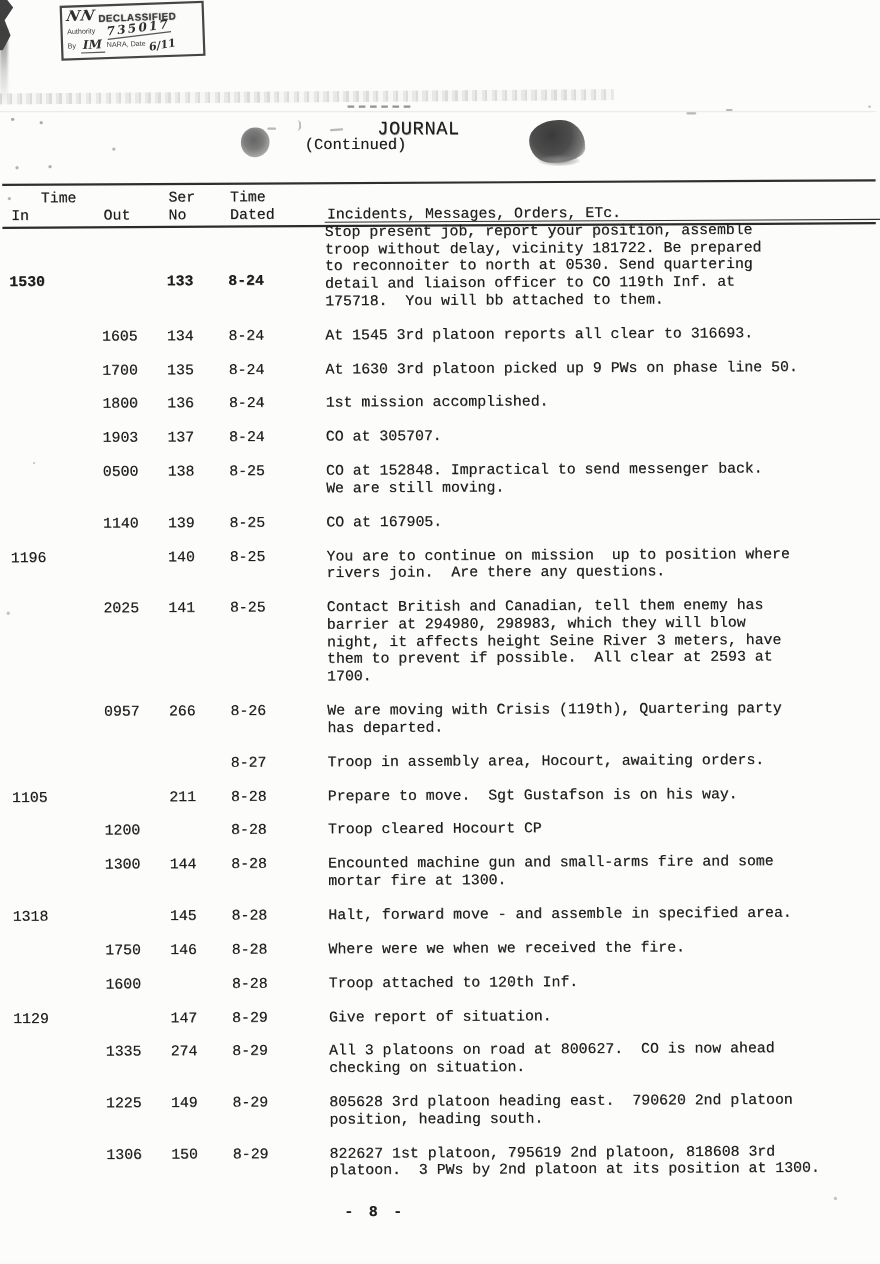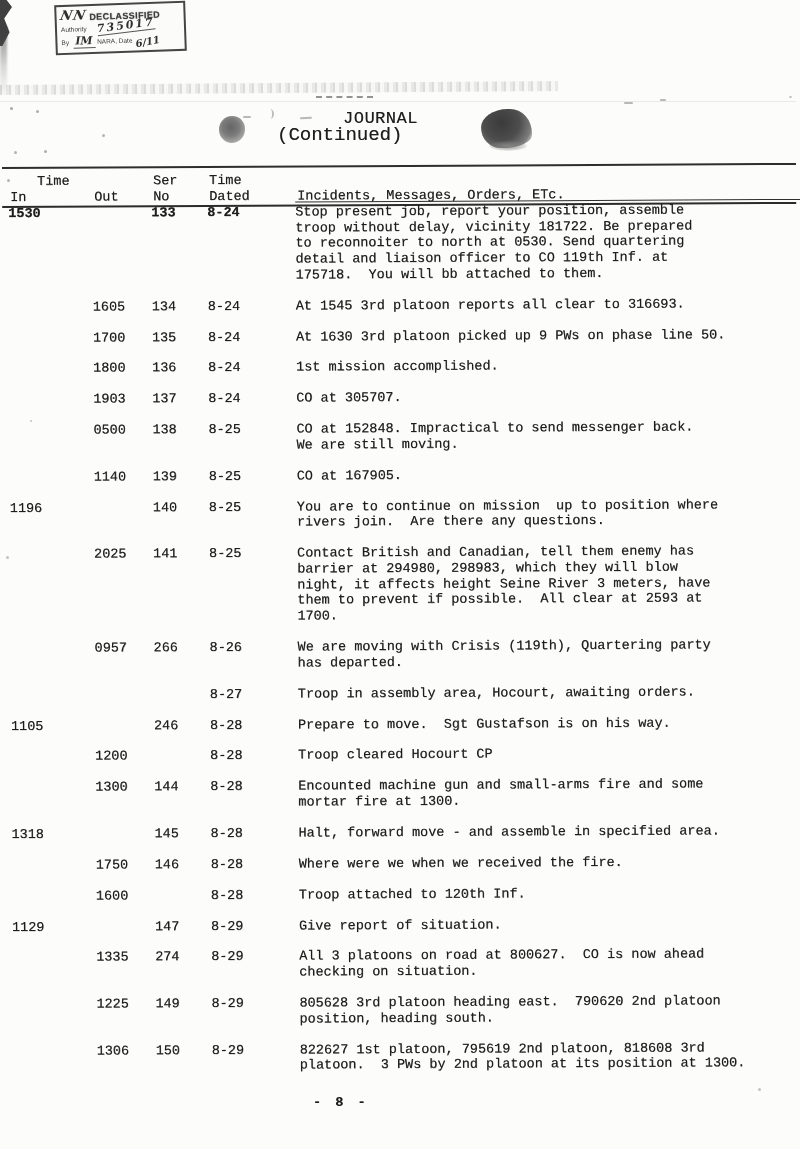--- a/index.html
+++ b/index.html
@@ -43,38 +43,38 @@
   .hand{font-family:"DejaVu Serif",serif;font-style:italic;font-weight:bold;color:#2f2f2f;}
   .s-nn{font-size:13px;transform:skewX(-14deg);margin-top:1px;letter-spacing:1px;}
   .s-declass{font-size:9px;font-weight:bold;letter-spacing:.4px;margin:4px 0 0 3px;text-shadow:0 0 1.2px #777;}
   .s-label{font-size:6.5px;margin-bottom:2px;}
   .s-auth-val{font-size:11px;letter-spacing:2px;transform:rotate(-5deg);margin:-2px 0 0 10px;border-bottom:1px solid #555;min-width:58px;}
   .s-by-val{font-size:11px;margin:0 2px -1px 4px;border-bottom:1px solid #555;min-width:22px;text-align:center;}
   .s-date-val{font-size:10px;margin:0 0 -2px 3px;transform:rotate(-8deg);}
 
   
   .doc-title{position:absolute;left:343px;top:109px;font-size:17px;letter-spacing:.5px;}
-  .doc-subtitle{position:absolute;left:277px;top:124px;font-size:19px;}
+  .doc-subtitle{position:absolute;left:277px;top:124px;font-size:14px;}
 
   
   .table-wrap{position:absolute;left:0;top:165px;width:796px;transform:rotate(-.3deg);transform-origin:400px 0;}
   .thead{border-top:2px solid #2e2e2e;border-bottom:2px solid #2b2b2b;padding:5px 0 1px 8px;
     margin-left:2px;font-size:13.5px;line-height:15.5px;}
   .hrow{display:grid;}
   .hrow.r1{grid-template-columns:143px 56px 88px 1fr;}
   .hrow.r2{grid-template-columns:84px 59px 56px 88px 1fr;}
   .hc-time-group{margin-left:27px;}
   .hc-inc{position:relative;}
   .hc-inc.underlined::after{content:'';position:absolute;left:-2px;right:-4px;top:13px;border-top:1.5px solid #2f2f2f;}
 
   #rows{padding-left:8px;margin-top:-2px;}
   .row{display:grid;grid-template-columns:84px 59px 56px 88px 1fr;align-items:start;
     font-size:13.5px;line-height:15.7px;margin-bottom:15.2px;}
   .c-text{white-space:pre-wrap;padding-right:6px;}
-  .first-row .c-in,.first-row .c-ser,.first-row .c-dated{font-weight:bold;}
+  .first-row .c-in,.first-row .c-ser,.first-row .c-dated{font-weight:bold;margin-top:44px;}
 
   .page-number{position:absolute;left:313px;top:1095px;font-size:13.5px;font-weight:bold;letter-spacing:3px;}
 </style>
 </head>
 <body>
 
 <div class="page">
 
   <div class="corner-mark"></div>
   <div class="edge-streak"></div>
@@ -220,21 +220,21 @@
         <div class="row">
           <div class="cell c-in"></div>
           <div class="cell c-out"></div>
           <div class="cell c-ser"></div>
           <div class="cell c-dated">8-27</div>
           <div class="cell c-text">Troop in assembly area, Hocourt, awaiting orders.</div>
         </div>
         <div class="row">
           <div class="cell c-in">1105</div>
           <div class="cell c-out"></div>
-          <div class="cell c-ser">246</div>
+          <div class="cell c-ser">211</div>
           <div class="cell c-dated">8-28</div>
           <div class="cell c-text">Prepare to move.  Sgt Gustafson is on his way.</div>
         </div>
         <div class="row">
           <div class="cell c-in"></div>
           <div class="cell c-out">1200</div>
           <div class="cell c-ser"></div>
           <div class="cell c-dated">8-28</div>
           <div class="cell c-text">Troop cleared Hocourt CP</div>
         </div>

